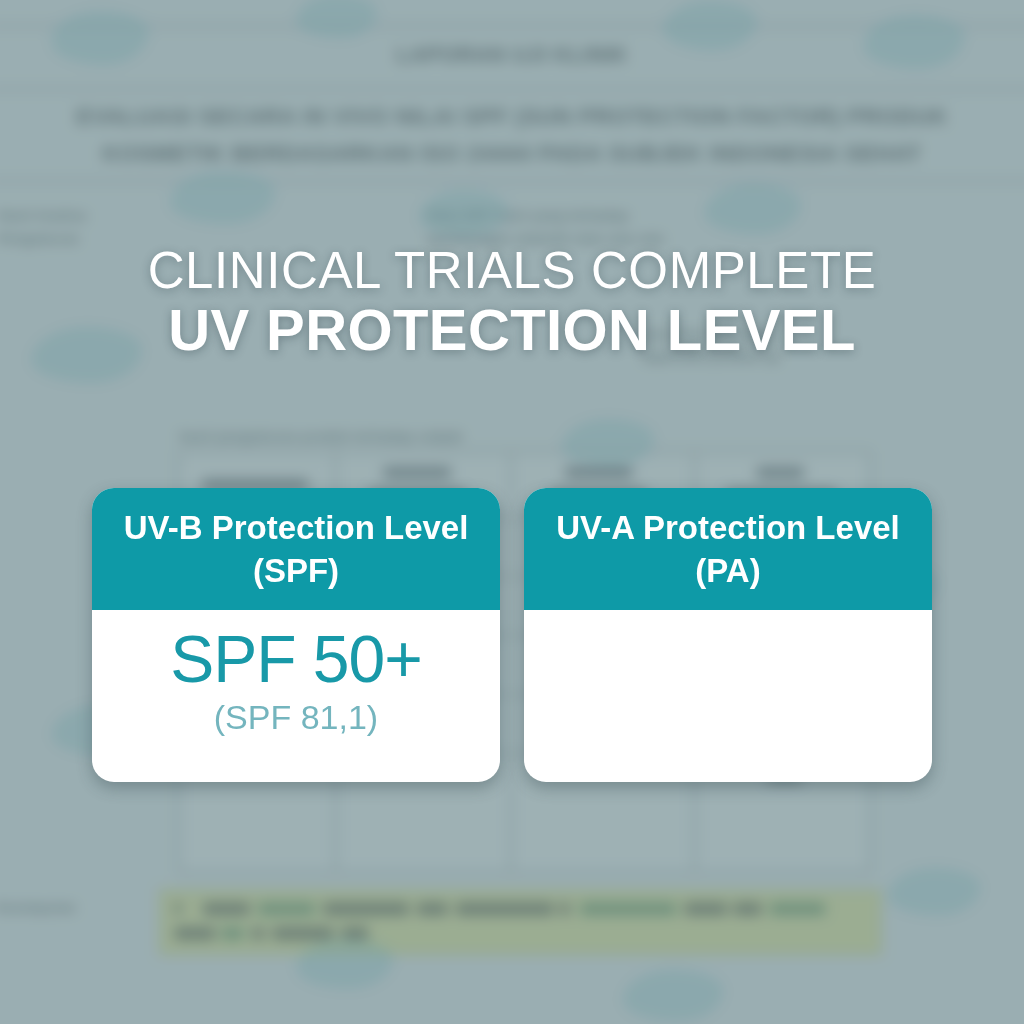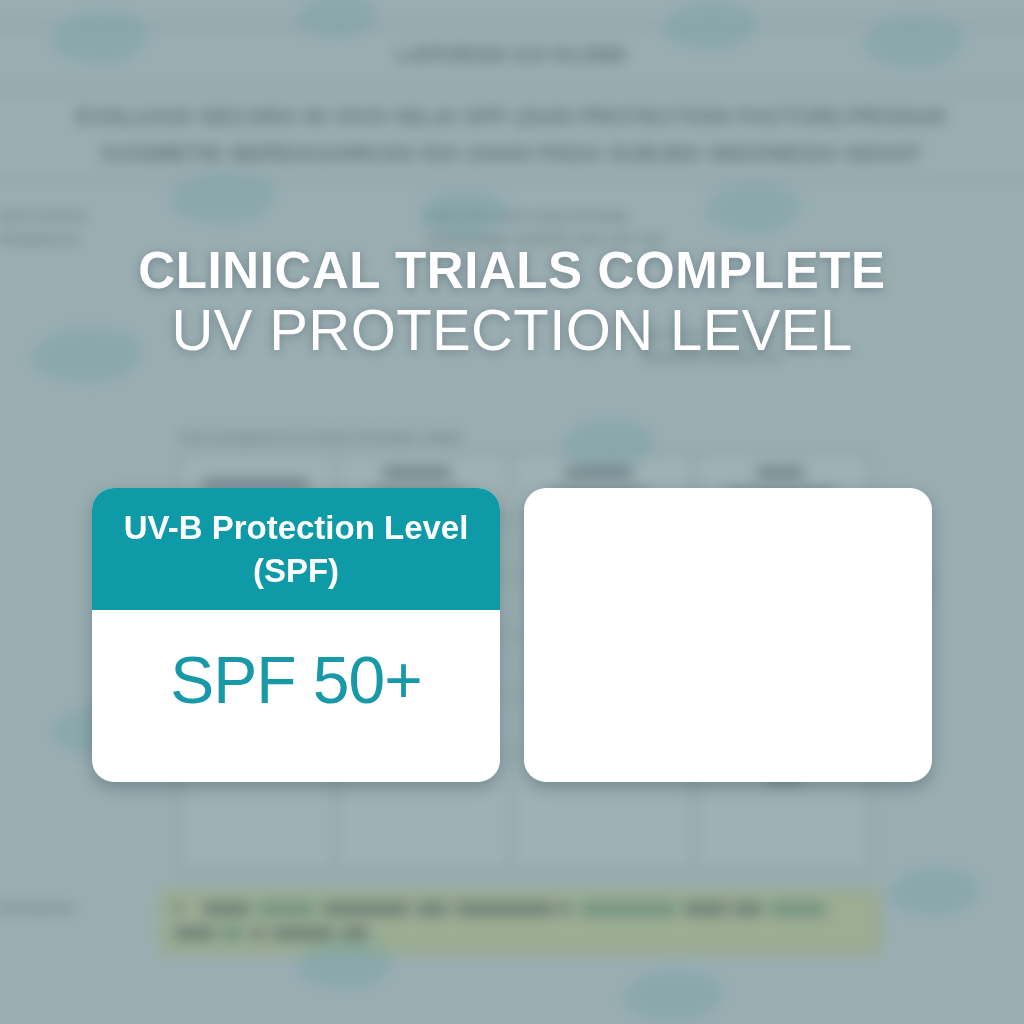--- a/index.html
+++ b/index.html
@@ -97,33 +97,33 @@
   .headline {
     position: absolute;
     left: 0; right: 0;
     top: 243px;
     text-align: center;
     color: #ffffff;
     text-shadow: 0 2px 10px rgba(30,50,58,.35);
   }
   .hl-1 {
     font-size: 51px;
-    font-weight: 700;
+    font-weight: 400;
     letter-spacing: .6px;
     line-height: 56px;
   }
   .hl-2 {
     font-size: 70px;
     font-weight: 700;
     letter-spacing: 0px;
     line-height: 72px;
   }
   .hl-3 {
     font-size: 58px;
-    font-weight: 400;
+    font-weight: 700;
     letter-spacing: .4px;
     line-height: 62px;
   }
 
   
   .cards {
     position: absolute;
     left: 92px;
     top: 488px;
     width: 840px;
@@ -286,23 +286,25 @@
     <div class="hl-1">CLINICAL TRIALS COMPLETE</div>
     <div class="hl-3">UV PROTECTION LEVEL</div>
   </div>
 
   <div class="cards">
 
     <div class="card">
       <div class="card-head">UV-B Protection Level (SPF)</div>
       <div class="card-body">
         <div class="card-value">SPF 50+</div>
+        <div class="card-sub">(SPF 81,1)</div>
       </div>
     </div>
 
     <div class="card">
+      <div class="card-head">UV-A Protection Level (PA)</div>
       <div class="card-body">
       </div>
     </div>
 
   </div>
 
 </div>
 
 </body></html>

